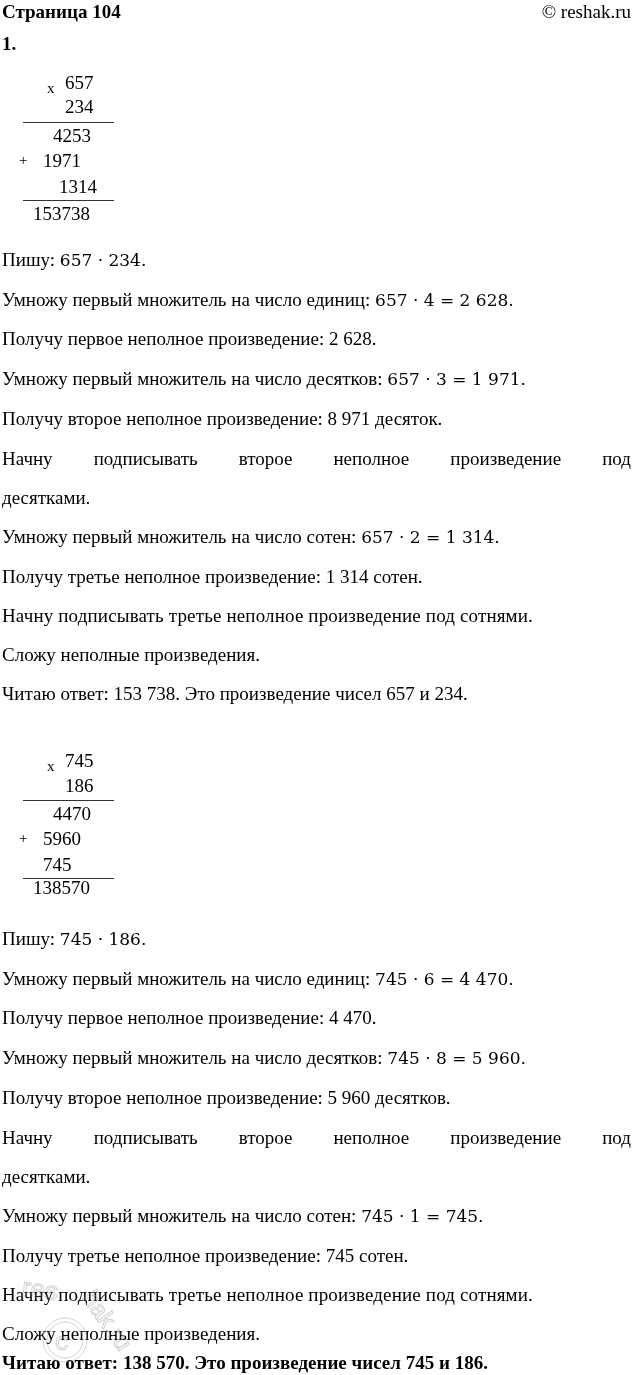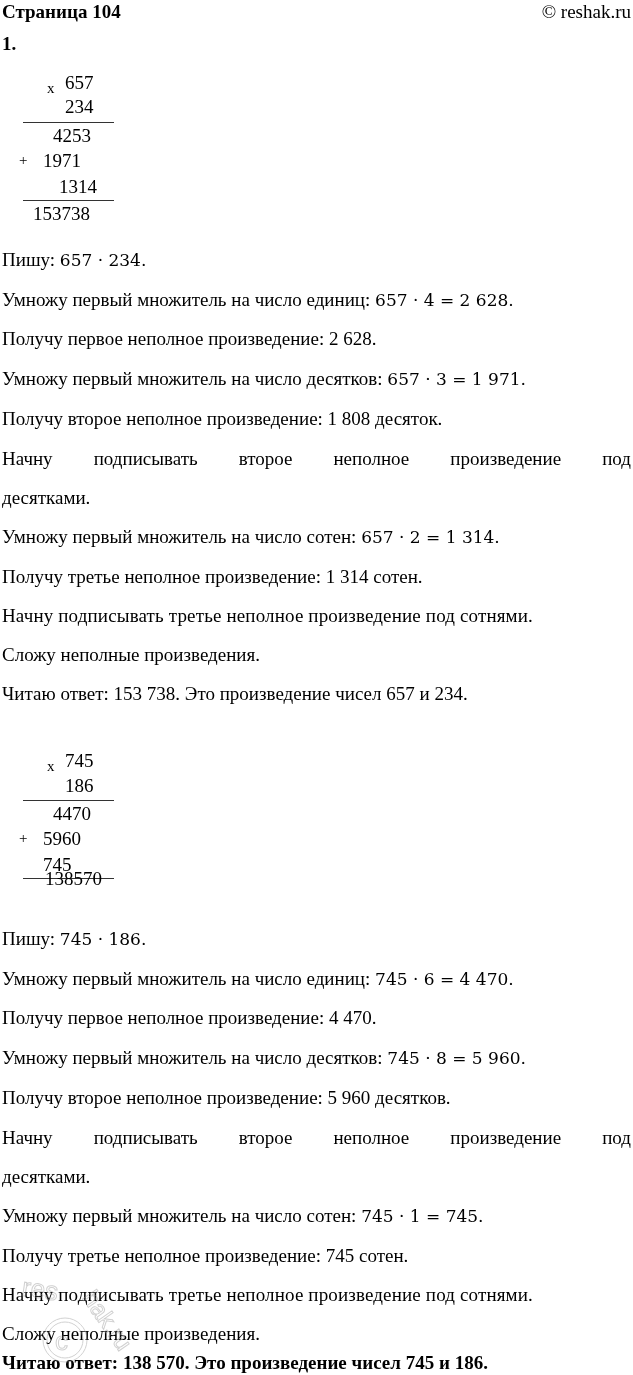--- a/index.html
+++ b/index.html
@@ -55,21 +55,21 @@
 </div>
 <div class="para" style="top:290px;">
   <span>Умножу первый множитель на число единиц:</span>
   <span class="math">657 · 4 = 2 628.</span>
 </div>
 <div class="para" style="top:329px;">Получу первое неполное произведение: 2 628.</div>
 <div class="para" style="top:369px;">
   <span>Умножу первый множитель на число десятков:</span>
   <span class="math">657 · 3 = 1 971.</span>
 </div>
-<div class="para" style="top:409px;">Получу второе неполное произведение: 1 808 десяток.</div>
+<div class="para" style="top:409px;">Получу второе неполное произведение: 8 971 десяток.</div>
 <div class="para justify" style="top:449px;">
   <span>Начну</span>
   <span>подписывать</span>
   <span>второе</span>
   <span>неполное</span>
   <span>произведение</span>
   <span>под</span>
 </div>
 <div class="para" style="top:488px;">десятками.</div>
 <div class="para" style="top:527px;">
@@ -84,21 +84,21 @@
 <div class="column" style="top:748px;height:165px;">
   <span class="col-sign" style="left:47px;top:10px;">x</span>
   <span class="col-line" style="left:65px;top:2px;">745</span>
   <span class="col-line" style="left:65px;top:27px;">186</span>
   <div class="rule" style="top:52px;"></div>
   <span class="col-line" style="left:53px;top:55px;">4470</span>
   <span class="col-sign" style="left:19px;top:82px;">+</span>
   <span class="col-line" style="left:43px;top:80px;">5960</span>
   <span class="col-line" style="left:43px;top:106px;">745</span>
   <div class="rule" style="top:130px;"></div>
-  <span class="col-line" style="left:33px;top:120px;margin-left:12px;">138570</span>
+  <span class="col-line" style="left:33px;top:129px;">138570</span>
 </div>
 
 <div class="para" style="top:929px;">
   <span>Пишу:</span>
   <span class="math">745 · 186.</span>
 </div>
 <div class="para" style="top:969px;">
   <span>Умножу первый множитель на число единиц:</span>
   <span class="math">745 · 6 = 4 470.</span>
 </div>

